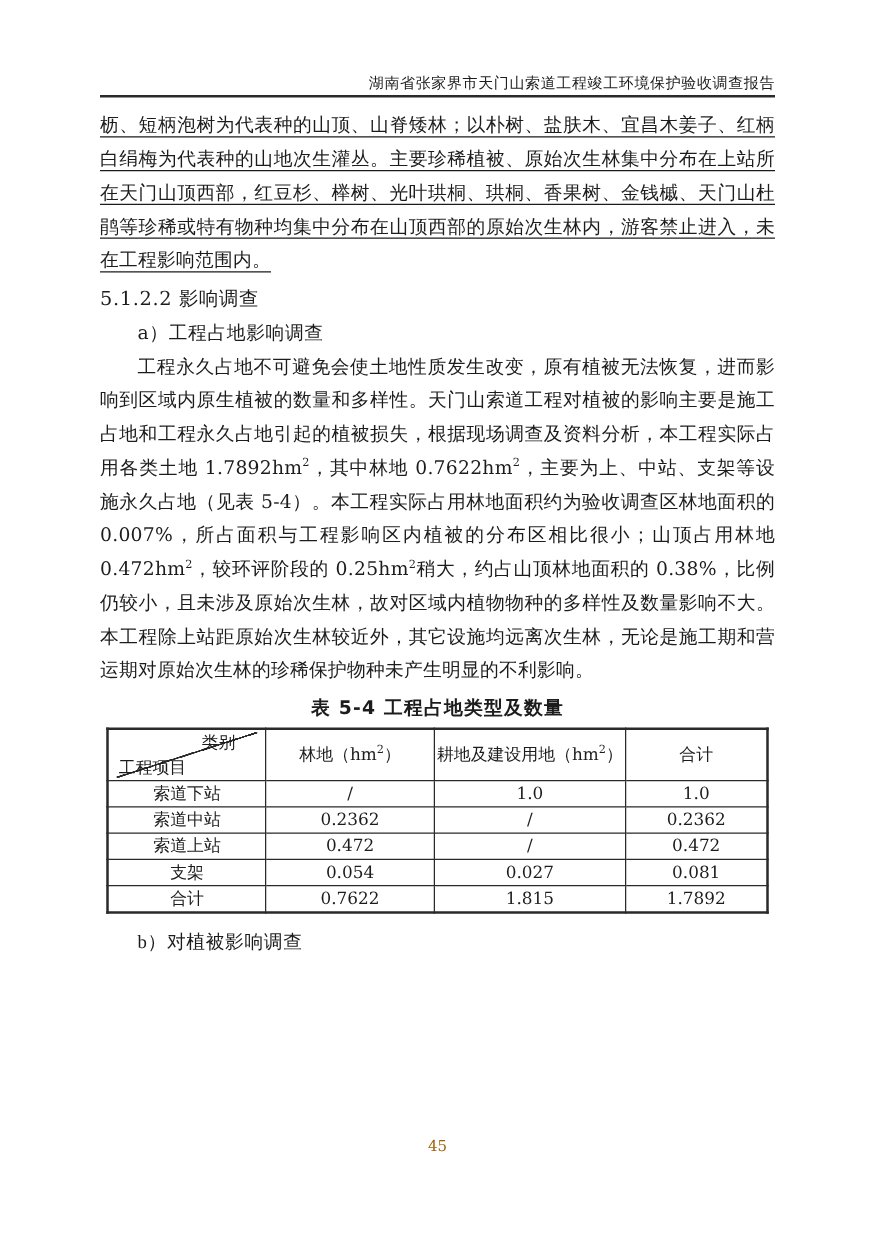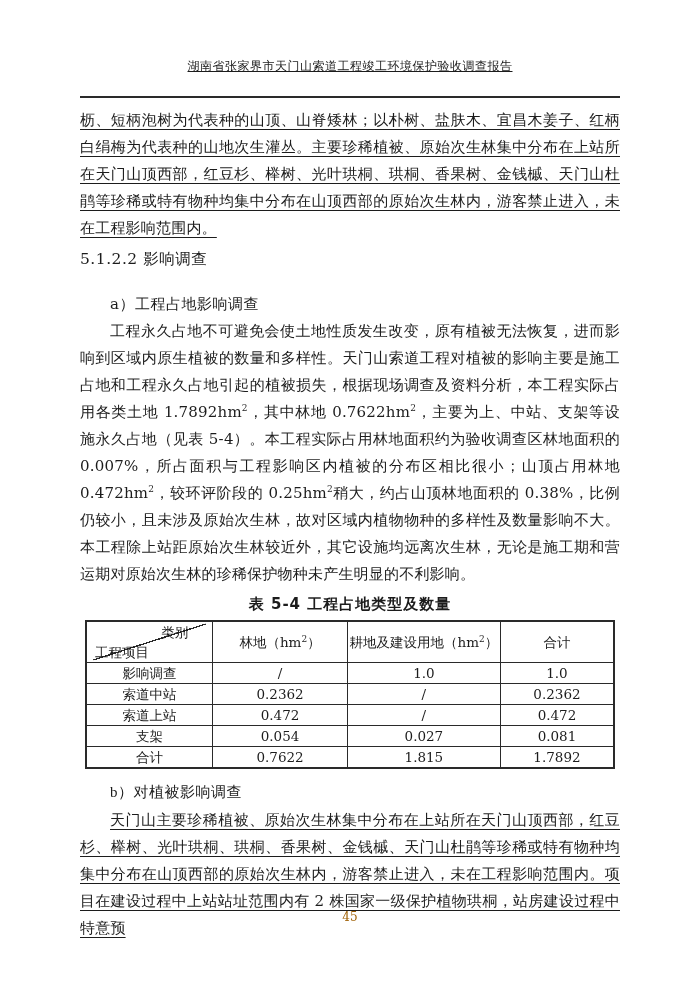--- a/index.html
+++ b/index.html
@@ -9,43 +9,42 @@
     height: 990px;
     margin: 0 auto;
     background: #ffffff;
     box-sizing: border-box;
     padding: 56px 80px 0 80px;
     font-family: "DejaVu Serif", "Liberation Serif", serif;
     color: #1c1c1c;
   }
   .header { border-bottom: 2px solid #2a2a2a; }
   .header-title {
-    text-align: center;
+    text-align: right;
     font-size: 12px;
     line-height: 20px;
-    padding-bottom: 20px;
+    padding-bottom: 0;
     letter-spacing: 0.5px;
-    text-decoration: underline;
   }
   .para {
     margin: 0;
     font-size: 15px;
     line-height: 27px;
     text-align: justify;
     letter-spacing: 0.2px;
   }
   .para-intro { margin-top: 9px; }
   .underlined {
     text-decoration: underline;
     text-underline-offset: 4px;
     text-decoration-thickness: 1px;
   }
   .indent { text-indent: 2em; }
   .section-heading {
-    margin: 4px 0 18px 0;
+    margin: 4px 0 0 0;
     font-size: 15.5px;
     font-weight: normal;
     line-height: 27px;
     letter-spacing: 0.5px;
   }
   .sub-heading {
     margin: 0;
     font-size: 15px;
     line-height: 27px;
     text-indent: 2em;
@@ -148,21 +147,21 @@
           <span class="corner-top">类别</span>
           <span class="corner-bottom">工程项目</span>
         </th>
         <th><span>林地（hm</span><sup>2</sup><span>）</span></th>
         <th><span>耕地及建设用地（hm</span><sup>2</sup><span>）</span></th>
         <th>合计</th>
       </tr>
     </thead>
     <tbody>
       <tr>
-        <td>影响调查</td>
+        <td>索道下站</td>
         <td>/</td>
         <td>1.0</td>
         <td>1.0</td>
       </tr>
       <tr>
         <td>索道中站</td>
         <td>0.2362</td>
         <td>/</td>
         <td>0.2362</td>
       </tr>
@@ -182,17 +181,16 @@
         <td>合计</td>
         <td>0.7622</td>
         <td>1.815</td>
         <td>1.7892</td>
       </tr>
     </tbody>
   </table>
 
   <p class="sub-heading sub-heading-b">b）对植被影响调查</p>
 
-  <p class="para underlined indent para-b">天门山主要珍稀植被、原始次生林集中分布在上站所在天门山顶西部，红豆杉、榉树、光叶珙桐、珙桐、香果树、金钱槭、天门山杜鹃等珍稀或特有物种均集中分布在山顶西部的原始次生林内，游客禁止进入，未在工程影响范围内。项目在建设过程中上站站址范围内有 2 株国家一级保护植物珙桐，站房建设过程中特意预</p>
 
   <div class="page-number">45</div>
 
 </div>
 
 </body></html>

